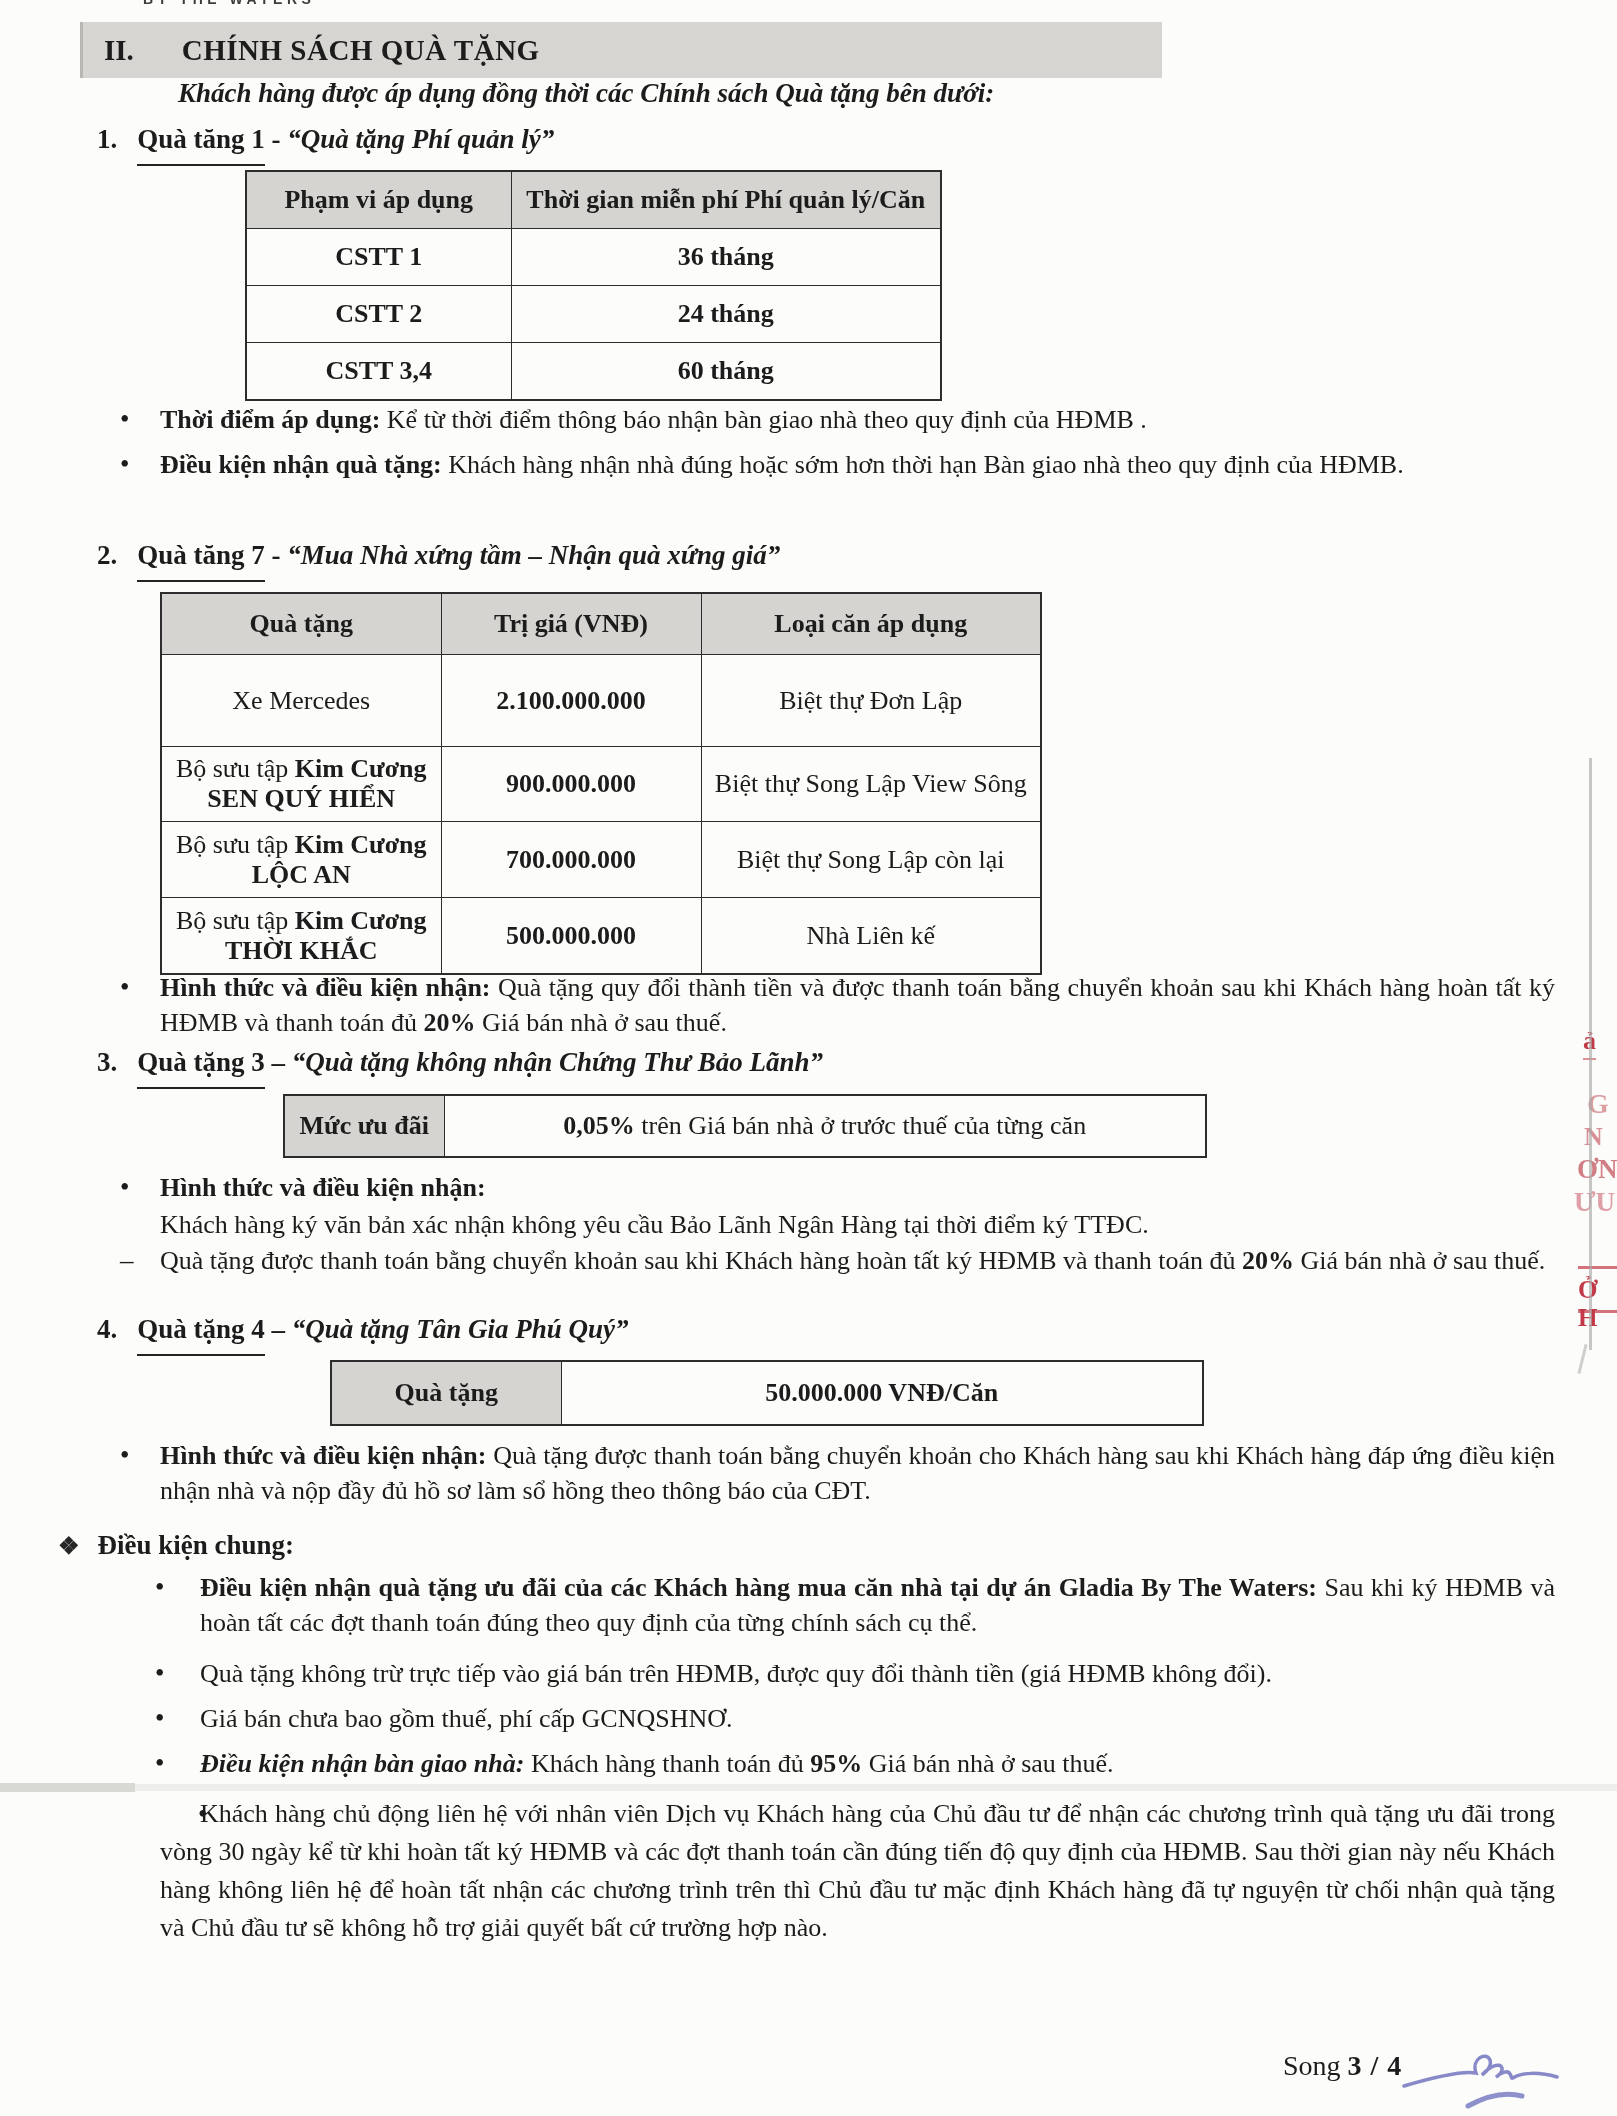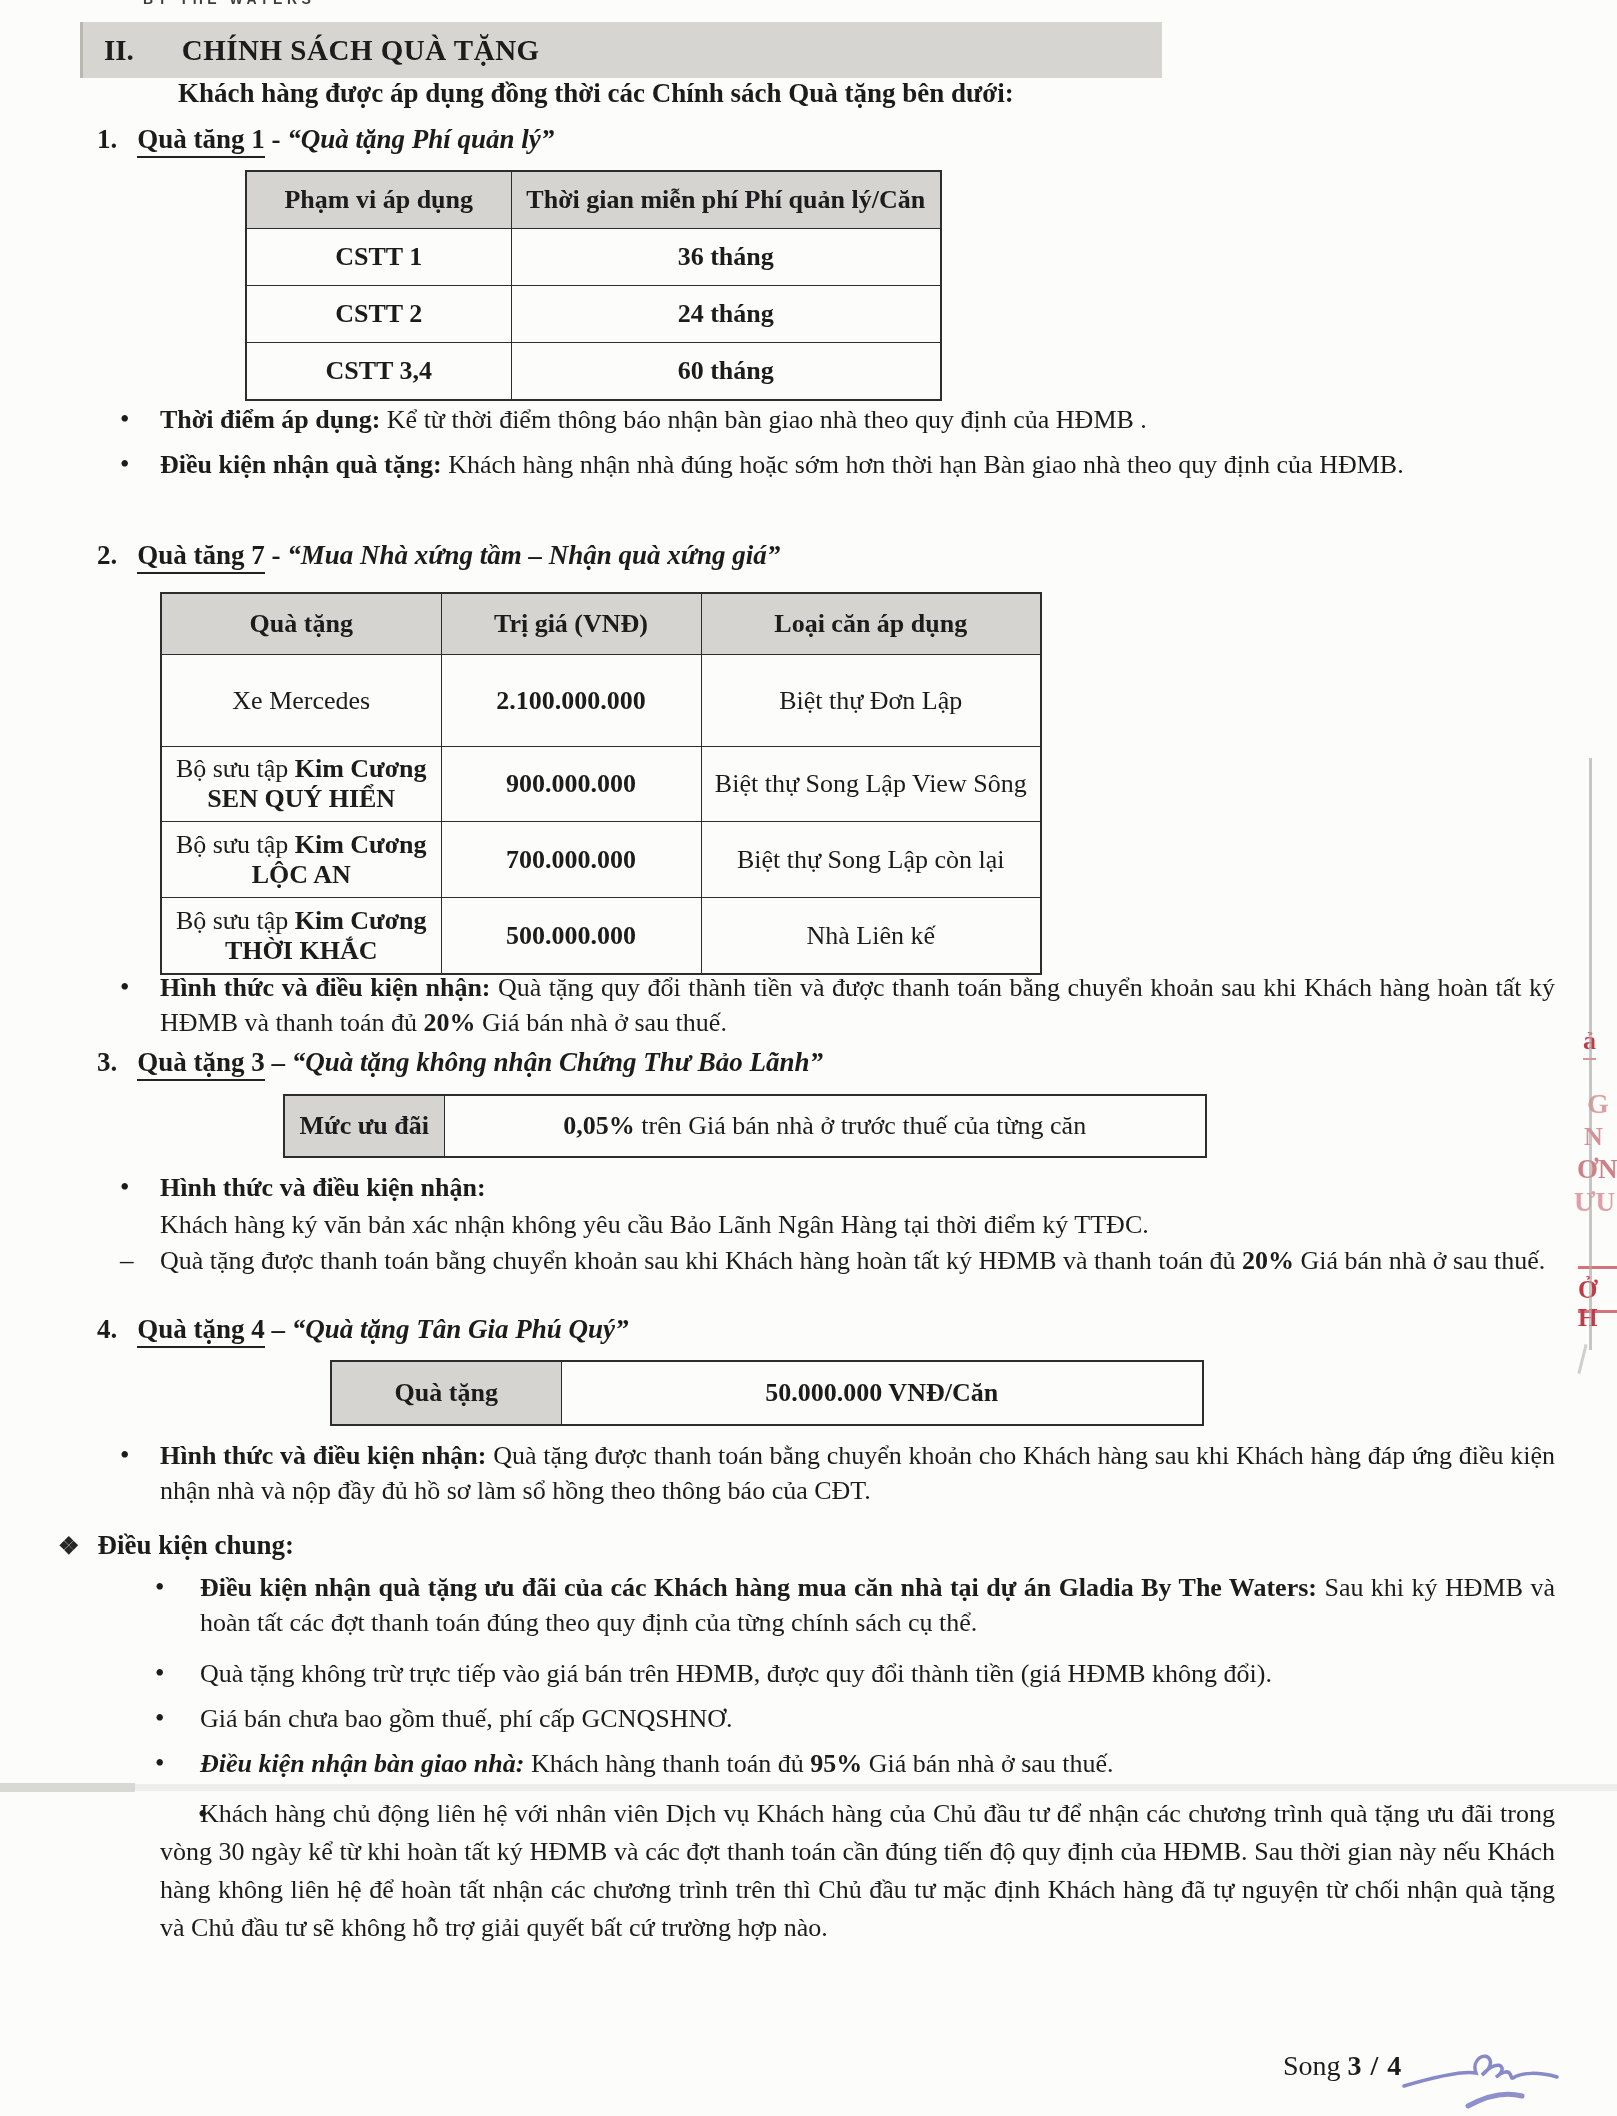--- a/index.html
+++ b/index.html
@@ -24,26 +24,26 @@
 
   
   .h-bar{
     position:absolute; left:80px; top:22px; width:1082px; height:56px;
     background:#d7d5d1; display:flex; align-items:center;
     box-shadow:inset 3px 0 0 #b9b7b2;
   }
   .h-num{font-size:29px; font-weight:bold; margin-left:24px;}
   .h-title{font-size:29px; font-weight:bold; letter-spacing:.5px; margin-left:48px;}
 
-  .intro{position:absolute; left:178px; top:78px; font-size:27px; font-weight:bold;}
+  .intro{position:absolute; left:178px; top:78px; font-size:27px; font-weight:bold;font-style:italic;}
 
   
   .g-head{position:absolute; left:97px; font-size:27px; white-space:nowrap;}
   .g-num{font-weight:bold; margin-right:20px;}
-  .g-label{font-weight:bold; border-bottom:2.5px solid #222; padding-bottom:2px;margin-top:36px;}
+  .g-label{font-weight:bold; border-bottom:2.5px solid #222; padding-bottom:10px;margin-top:36px;}
   .g-sep{font-weight:bold; white-space:pre;}
   .g-name{font-weight:bold; font-style:italic;}
 
   
   table.t{position:absolute; border-collapse:collapse; table-layout:fixed;
           font-size:26px; border:2.5px solid #2d2d2d;}
   table.t th, table.t td{
     border:1.5px solid #2d2d2d; text-align:center; vertical-align:middle;
     padding:2px 8px; overflow:hidden;
   }

